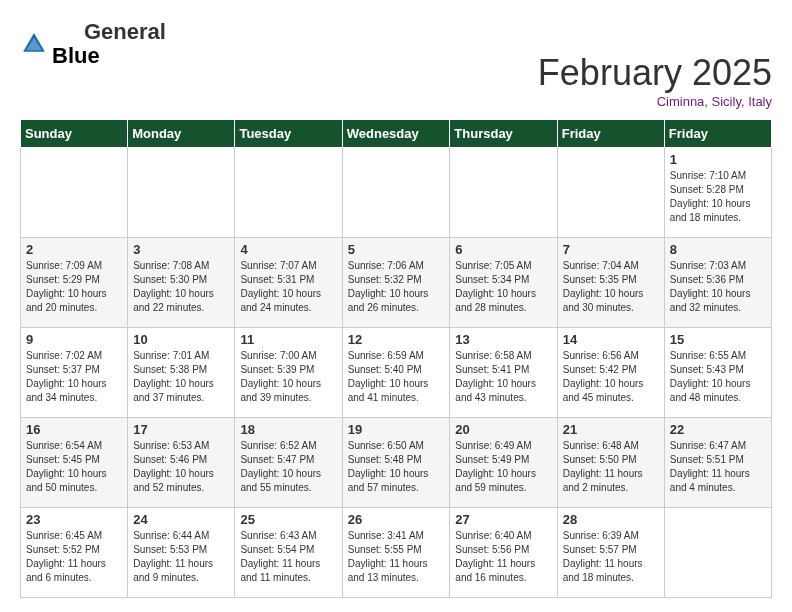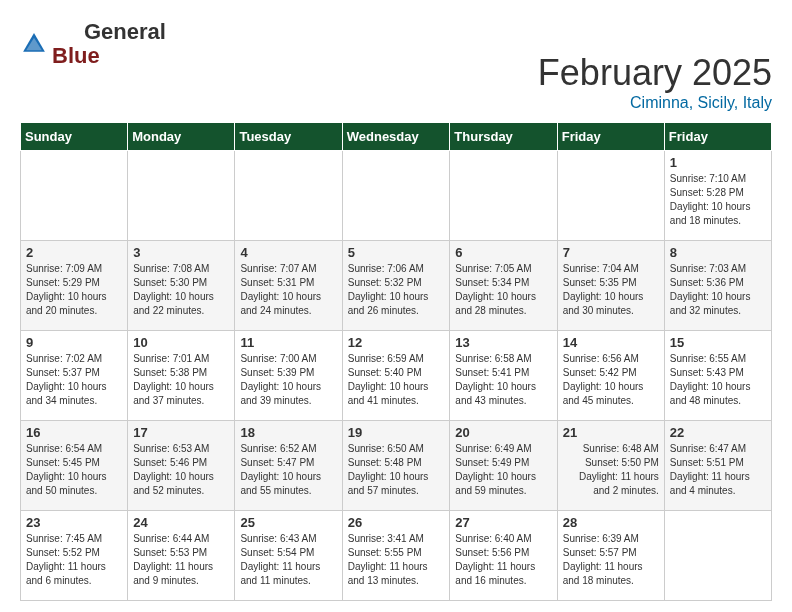--- a/index.html
+++ b/index.html
@@ -20,37 +20,37 @@
       display: flex;
       align-items: center;
       gap: 4px;
     }
     .logo-text {
       font-size: 22px;
       font-weight: bold;
       line-height: 1.1;
     }
     .logo-general { color: #333; margin-left: 32px; }
-    .logo-blue { color: #7f1d1d; }
+    .logo-blue { color: #000000; }
     .logo-icon {
       width: 28px;
       height: 28px;
     }
     .title-block {
       text-align: right;
     }
     .month-year {
       font-size: 36px;
       color: #333;
       font-weight: normal;
       margin-top: 32px;
     }
     .location {
-      font-size: 16px;
-      color: #0369a1;
+      font-size: 13px;
+      color: #701a75;
     }
     table {
       width: 100%;
       border-collapse: collapse;
       font-size: 11px;
     }
     thead th {
       background: #14532d;
       color: #fff;
       padding: 6px 4px;
@@ -268,37 +268,37 @@
         </td>
         <td>
           <div class="day-num">20</div>
           <div class="day-detail" style="white-space: pre-line;">Sunrise: 6:49 AM
 Sunset: 5:49 PM
 Daylight: 10 hours
 and 59 minutes.</div>
         </td>
         <td>
           <div class="day-num">21</div>
-          <div class="day-detail" style="white-space: pre-line; text-align: right;">Sunrise: 6:48 AM
+          <div class="day-detail" style="white-space: pre-line;">Sunrise: 6:48 AM
 Sunset: 5:50 PM
 Daylight: 11 hours
 and 2 minutes.</div>
         </td>
         <td>
           <div class="day-num">22</div>
           <div class="day-detail" style="white-space: pre-line;">Sunrise: 6:47 AM
 Sunset: 5:51 PM
 Daylight: 11 hours
 and 4 minutes.</div>
         </td>
       </tr>
       <tr>
         <td>
           <div class="day-num">23</div>
-          <div class="day-detail" style="white-space: pre-line;">Sunrise: 7:45 AM
+          <div class="day-detail" style="white-space: pre-line;">Sunrise: 6:45 AM
 Sunset: 5:52 PM
 Daylight: 11 hours
 and 6 minutes.</div>
         </td>
         <td>
           <div class="day-num">24</div>
           <div class="day-detail" style="white-space: pre-line;">Sunrise: 6:44 AM
 Sunset: 5:53 PM
 Daylight: 11 hours
 and 9 minutes.</div>

